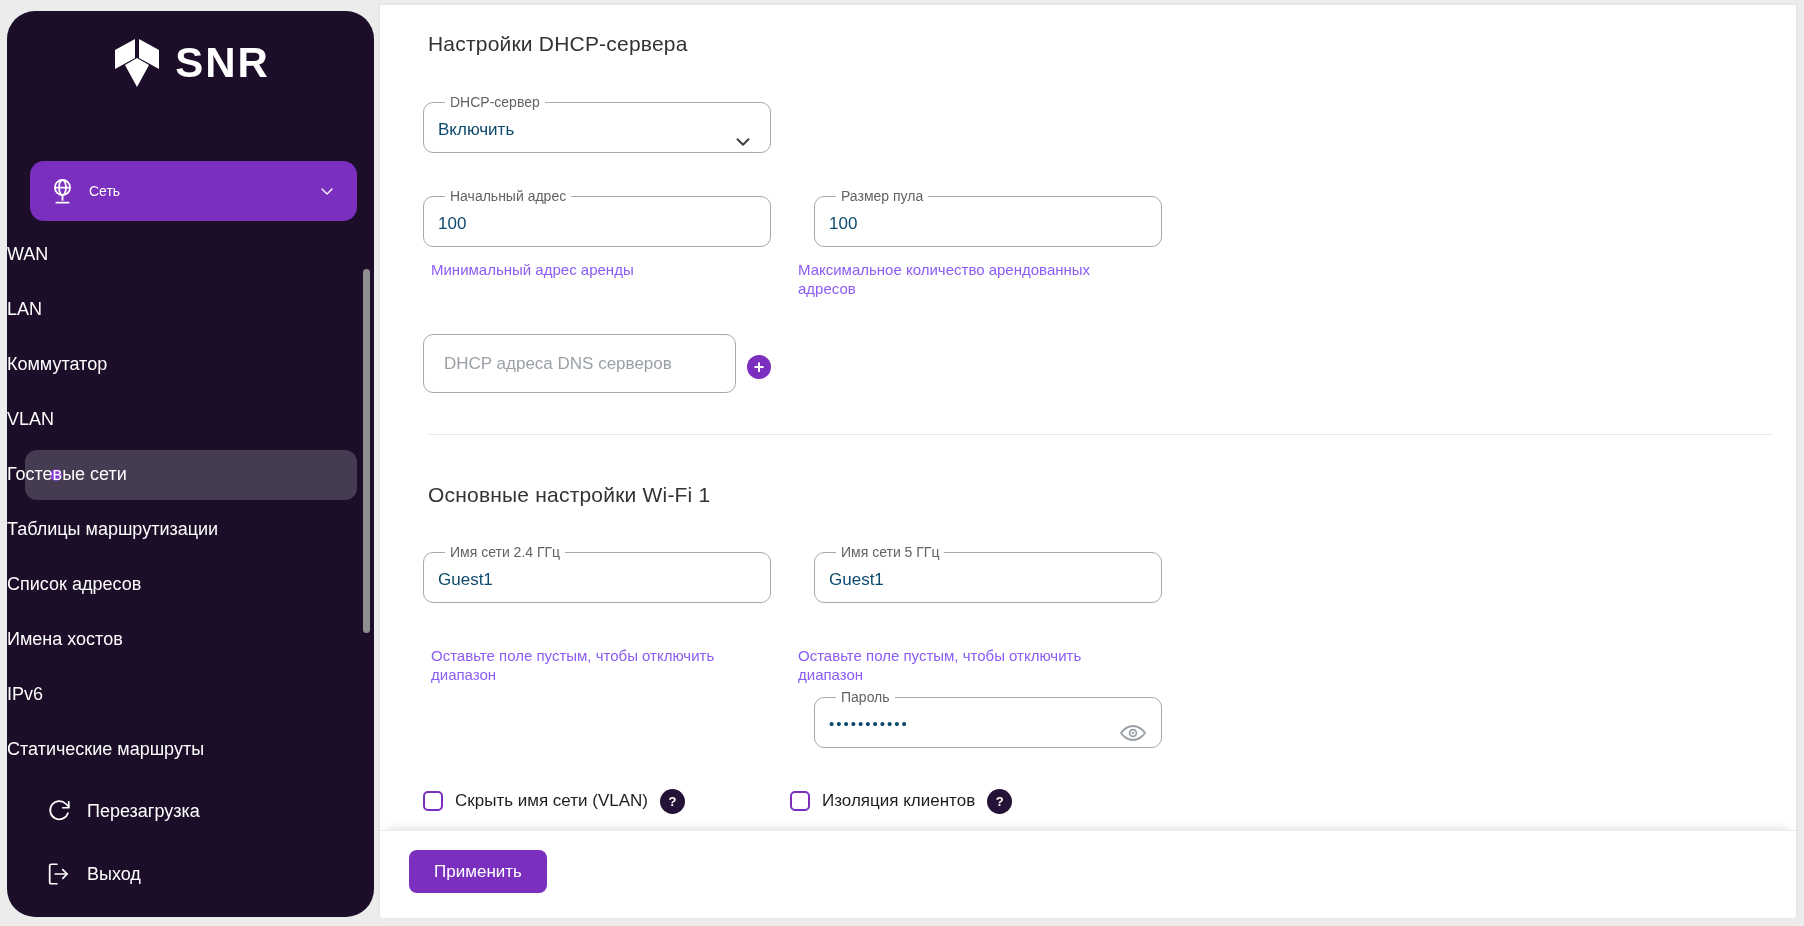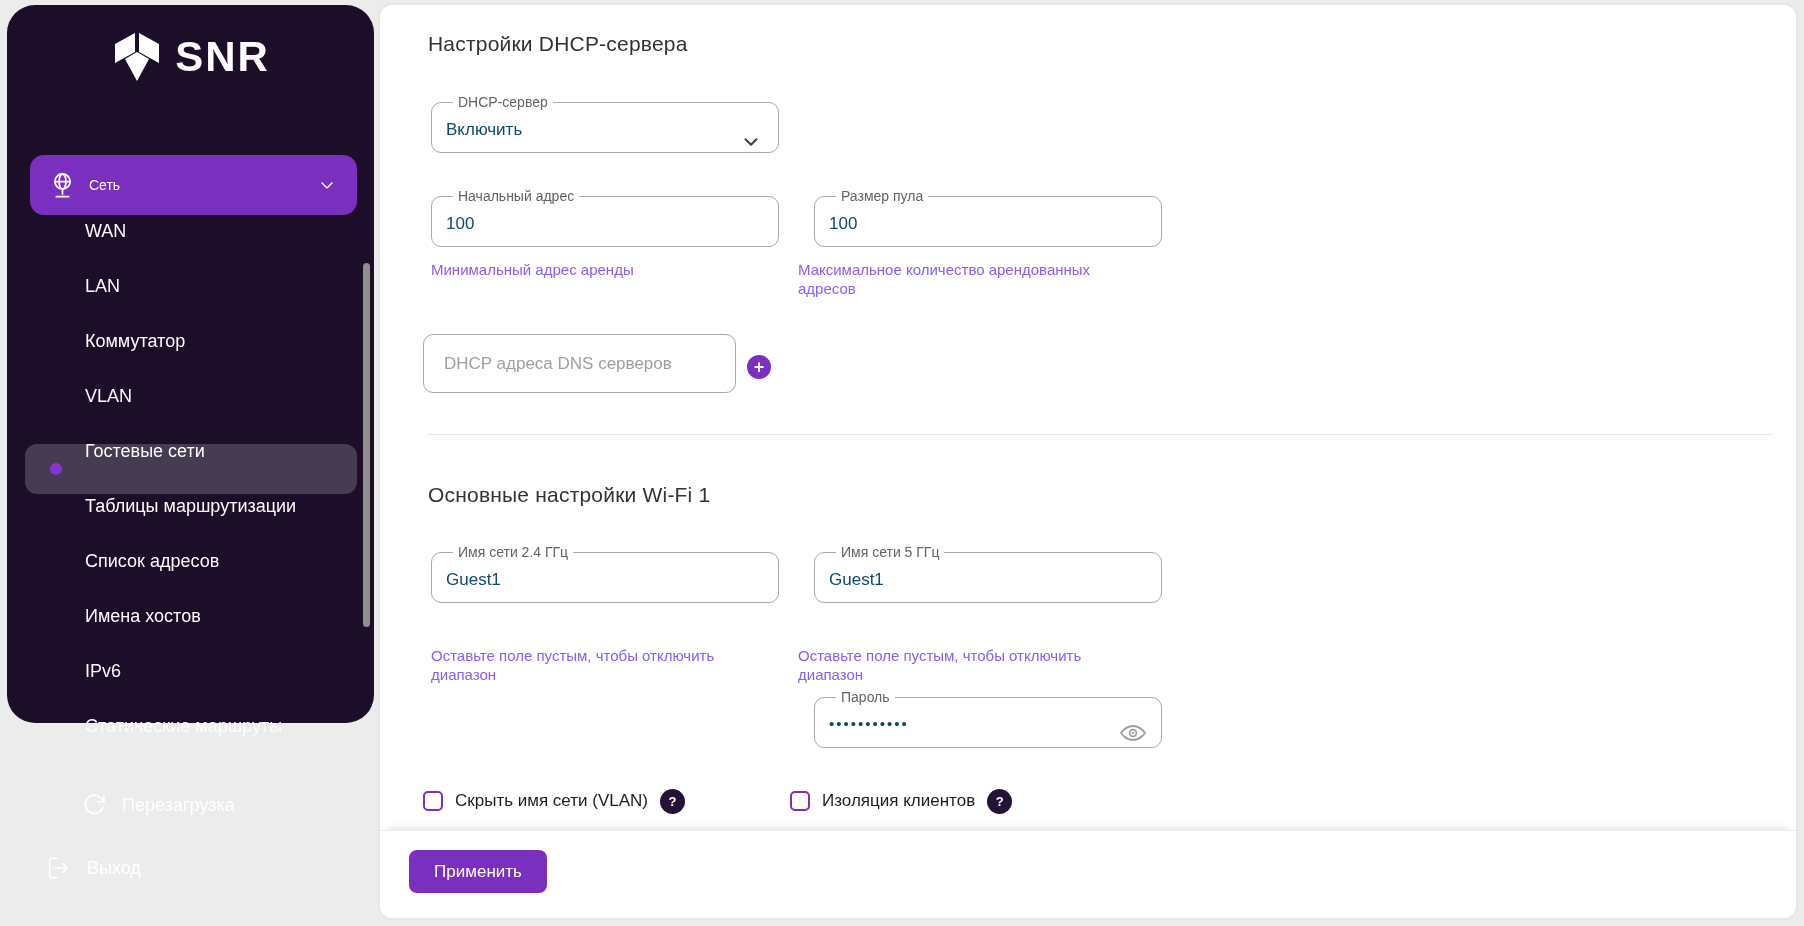--- a/index.html
+++ b/index.html
@@ -4,72 +4,72 @@
 <style>
   * { box-sizing: border-box; }
   html,body { margin:0; padding:0; }
   body {
     width:1804px; height:926px; position:relative; overflow:hidden;
     background:#ececec; font-family:"Liberation Sans", sans-serif;
   }
 
   
   .sidebar {
-    position:absolute; left:7px; top:5px; width:367px; height:718px;
+    position:absolute; left:7px; top:11px; width:367px; height:906px;
     background:#1c0e28; border-radius:28px; color:#fff; z-index:2;
   }
   .logo {
     display:flex; align-items:center; justify-content:center; gap:12px;
     padding-top:40px; height:64px;
   }
   .logo-glyph { width:52px; height:54px; }
   .logo-text { font-size:42px; font-weight:bold; letter-spacing:2px; color:#fff; }
 
   .nav-main {
     position:absolute; left:23px; top:150px; width:327px; height:60px;
     background:#7b2fbf; border-radius:14px;
     display:flex; align-items:center; padding:0 20px 0 18px; cursor:pointer;
   }
   .nav-main .nm-icon { width:29px; height:29px; flex:0 0 auto; }
   .nav-main .nm-label { font-size:14px; margin-left:12px; }
   .nav-main .nm-chevron { margin-left:auto; width:20px; height:20px; }
 
   .submenu { position:absolute; left:0; top:216px; width:100%; }
   .submenu-item {
-    position:relative; height:55px; display:flex; align-items:flex-start;
-    padding-left:78px; font-size:18px; color:#fdfdfd; cursor:pointer; white-space:nowrap;
+    position:relative; height:55px; display:flex; align-items:center;
+    font-size:18px; color:#fdfdfd; cursor:pointer; white-space:nowrap;
   }
   .submenu-item.active .active-bg {
     position:absolute; left:18px; top:3px; width:332px; height:50px;
     background:#463c52; border-radius:12px; z-index:0;
   }
   .submenu-item .dot {
     position:absolute; left:43px; top:50%; margin-top:-6px; width:12px; height:12px;
     border-radius:50%; background:#8636d6; z-index:1;
   }
   .submenu-item span.lbl { position:relative; z-index:1; }
 
   .nav-bottom {
     position:absolute; left:0; width:100%; height:50px;
     display:flex; align-items:center; padding-left:39px; cursor:pointer;
   }
   .nav-bottom .nb-icon { width:26px; height:26px; }
   .nav-bottom .nb-label { font-size:18px; margin-left:15px; }
-  .nav-reboot { top:775px;margin-left:35px; }
+  .nav-reboot { top:775px; }
   .nav-logout { top:838px; }
 
   .side-scrollbar {
     position:absolute; right:4px; top:258px; width:7px; height:364px;
     background:#8f8f8f; border-radius:4px;
   }
 
   
   .card {
     position:absolute; left:380px; top:5px; width:1416px; height:913px;
-    background:#fff; border-radius:12px; box-shadow:0 0 4px rgba(0,0,0,0.06);
+    background:#fff; border-radius:2px; box-shadow:0 0 4px rgba(0,0,0,0.06);
   }
   .h-title {
     position:absolute; left:48px; font-size:21px; font-weight:500; color:#333;
     margin:0; letter-spacing:0.2px;
   }
   .h1 { top:27px; }
   .h2 { top:478px; }
 
   fieldset.fld {
     position:absolute; width:348px; height:58px; margin:0; padding:0 14px;
@@ -83,21 +83,21 @@
     font-family:"Liberation Sans", sans-serif;
     font-size:17px; color:#0c4a6e; margin-top:11px; padding:0;
   }
   .fld input.pw { letter-spacing:2px; font-size:15px; width:250px; }
   .fld .chevron {
     position:absolute; right:16px; top:22px; width:22px; height:22px; cursor:pointer;
   }
   .fld .eye {
     position:absolute; right:14px; top:16px; width:28px; height:26px; cursor:pointer;
   }
-  .col1 { left:51px; } .col2 { left:434px; }
+  .col1 { left:43px; } .col2 { left:434px; }
   .row-select1 { top:90px; }
   .row-fields  { top:184px; }
   .row-wifi    { top:540px; }
   .row-sec     { top:685px; }
 
   .helper {
     position:absolute; width:300px; font-size:15px; line-height:19px; color:#8b5cf6;
   }
   .helper.c1 { left:51px; } .helper.c2 { left:418px; }
   .helper-row1 { top:255px; }

